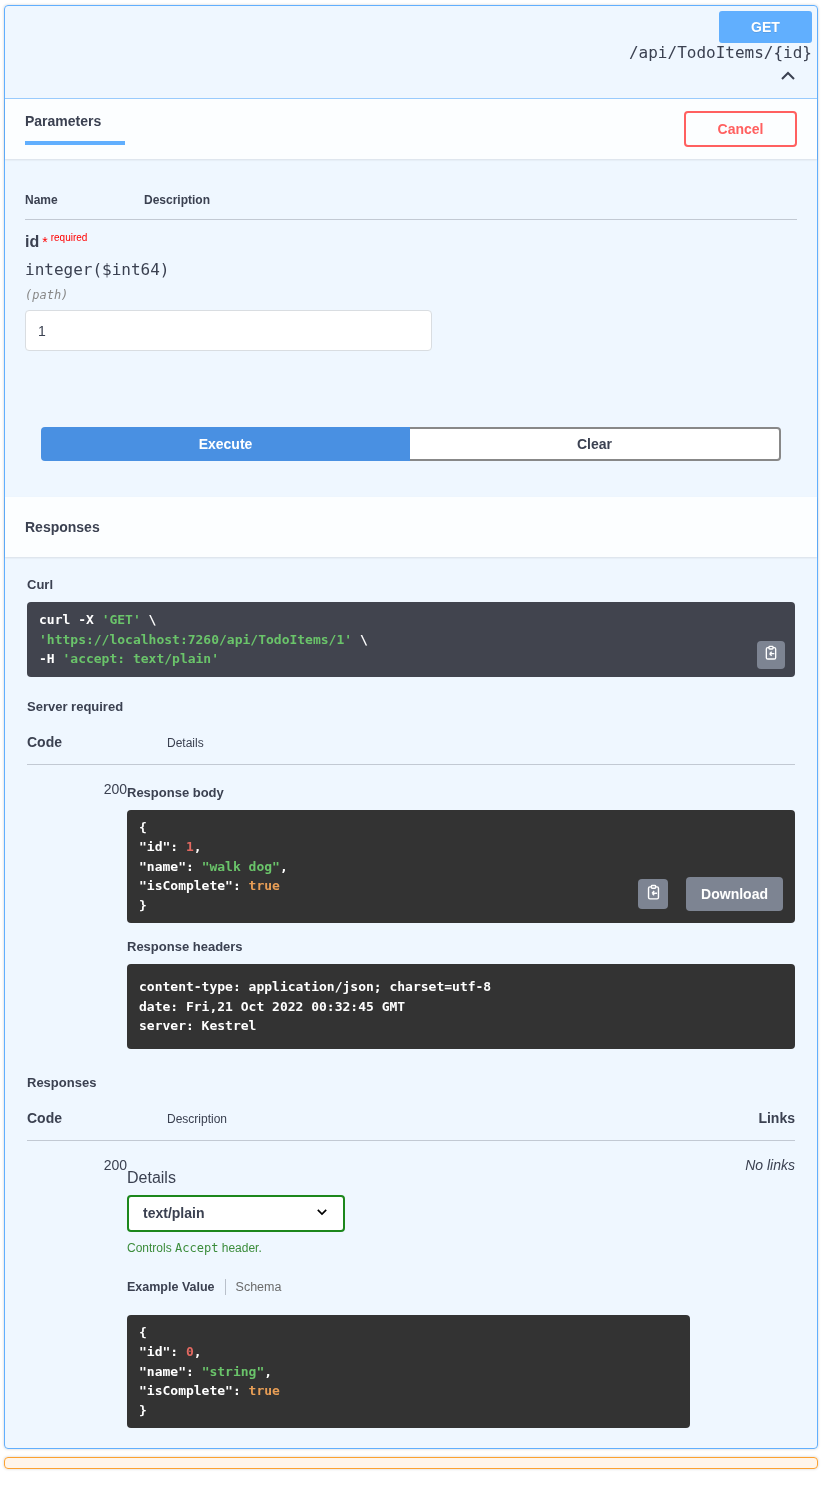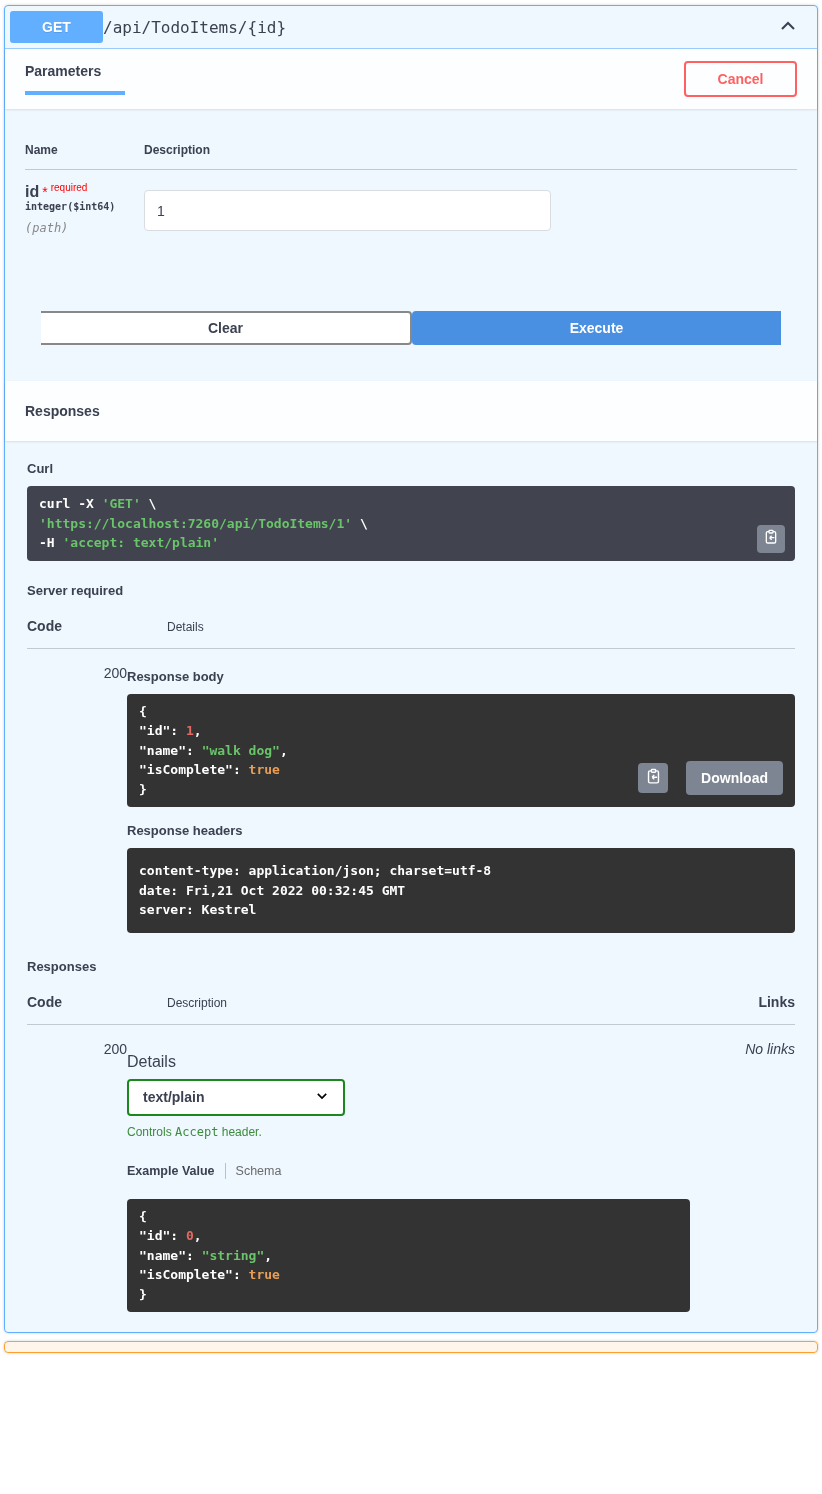--- a/index.html
+++ b/index.html
@@ -14,21 +14,21 @@
   
   .opblock {
     margin: 5px 4px 0;
     border: 1px solid;
     border-radius: 4px;
     box-shadow: 0 0 3px rgba(0,0,0,.19);
   }
   .opblock.get  { border-color: #61affe; background: rgba(97,175,254,.1); }
   .opblock.put  { border-color: #fca130; background: rgba(252,161,48,.1); margin-top: 8px; }
 
-  .opblock-summary { display: flex; align-items: center; padding: 5px; cursor: pointer; }
+  .opblock-summary { display: flex; align-items: flex-end; padding: 5px; cursor: pointer; flex-direction: column; }
   .opblock.get .opblock-summary { border-bottom: 1px solid rgba(97,175,254,.6); }
   .method-badge {
     min-width: 93px; padding: 8px 0; text-align: center;
     border-radius: 3px; color: #fff; font-weight: bold; font-size: 14px;
     text-shadow: 0 1px 0 rgba(0,0,0,.1);
   }
   .get .method-badge { background: #61affe; }
   .summary-path {
     font-family: "DejaVu Sans Mono", monospace;
     font-size: 16px; color: #3b4151; padding-left: 0;
@@ -54,26 +54,26 @@
     padding: 8px 0; width: 113px; text-align: center;
   }
 
   
   .params-area { padding: 20px; }
   .param-headers {
     display: flex; font-size: 12px; font-weight: bold;
     padding: 14px 0 12px; border-bottom: 1px solid rgba(59,65,81,.25);
   }
   .col-name { width: 119px; }
-  .param-row { display: flex; padding-top: 12px; }
+  .param-row { display: flex; padding-top: 12px; flex-direction: column; }
   .param-meta { width: 119px; }
   .param-name { font-size: 16px; font-weight: bold; color: #3b4151; }
   .req-star { color: #ff0000; font-size: 14px; margin-left: 3px; }
   .req-label { color: #ff0000; font-size: 10px; vertical-align: super; margin-left: 3px; }
-  .param-type { font-family: "DejaVu Sans Mono", monospace; font-size: 10px; font-weight: bold; margin-top: 0; }
+  .param-type { font-family: "DejaVu Sans Mono", monospace; font-size: 16px; font-weight: normal; margin-top: 9px; }
   .param-in { font-family: "DejaVu Sans Mono", monospace; font-size: 12px; font-style: italic; color: #888; margin-top: 9px; }
   .param-input {
     width: 407px; height: 41px; border: 1px solid #d9dde1; border-radius: 4px;
     padding: 8px 12px; font-size: 14px; font-family: "Liberation Sans", sans-serif;
     margin-top: 8px; background: #fff; color: #3b4151;
   }
 
   
   .execute-wrapper { padding: 20px 36px; margin-top: 36px; margin-bottom: 16px; display: flex; }
   .execute-btn {
@@ -179,22 +179,22 @@
           <div class="param-type">integer($int64)</div>
           <div class="param-in">(path)</div>
         </div>
         <div>
           <input class="param-input" type="text" value="1" style="">
         </div>
       </div>
     </div>
 
     <div class="execute-wrapper">
+      <button class="btn execute-btn">Execute</button>
       <button class="btn clear-btn">Clear</button>
-      <button class="btn execute-btn">Execute</button>
     </div>
 
     <div class="section-header">
       <div class="responses-band-title">Responses</div>
     </div>
 
     <div class="responses-inner">
 
       <h5 class="block-label">Curl</h5>
       <div class="code-block">

